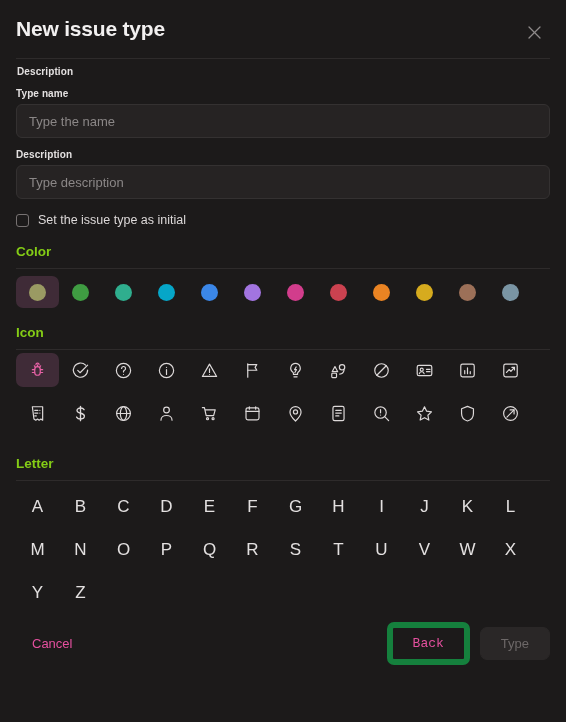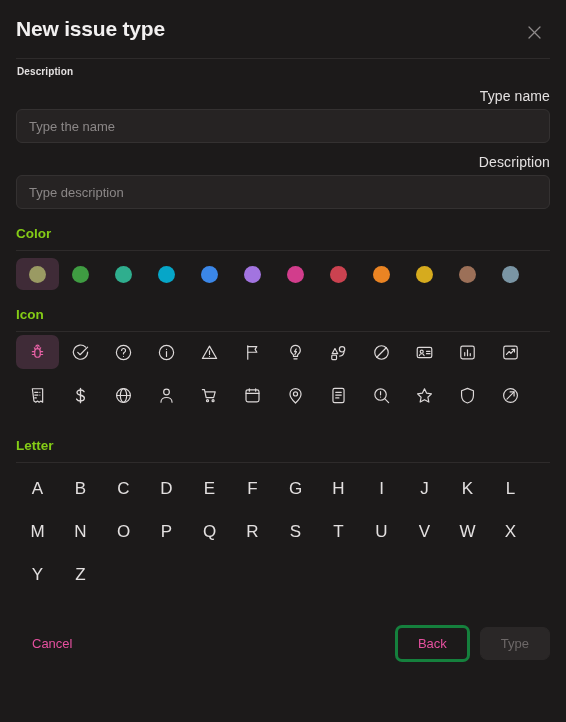--- a/index.html
+++ b/index.html
@@ -61,26 +61,25 @@
   .mini-label {
     font-size: 10px;
     font-weight: 700;
     color: #e3e0e0;
     padding: 7px 0 0 1px;
     letter-spacing: 0.1px;
   }
 
   .field { margin-top: 11px; }
   .field-label {
-    font-size: 14px;
-    font-weight: 400;
+    font-size: 10px;
+    font-weight: 700;
     color: #e3e0e0;
     margin-bottom: 5px;
     letter-spacing: 0.1px;
-    text-align: right;
   }
   .text-input {
     width: 100%;
     height: 34px;
     background: #262323;
     border: 1px solid #343131;
     border-radius: 6px;
     color: #e8e6e6;
     font-size: 13px;
     font-family: "Liberation Sans", sans-serif;
@@ -198,25 +197,25 @@
     border: none;
     color: #e5509f;
     font-size: 13px;
     font-family: Liberation Sans, sans-serif;
     cursor: pointer;
     padding: 6px 16px 6px 16px;
   }
   .footer-right { display: flex; gap: 10px; align-items: center; }
   .btn-back {
     background: transparent;
-    border: 3px solid #15803d;
+    border: 6px solid #15803d;
     color: #e5509f;
     border-radius: 7px;
     font-size: 13px;
-    font-family: Liberation Sans, sans-serif;
+    font-family: Liberation Mono, monospace;
     padding: 8px 20px;
     cursor: pointer;
   }
   .btn-next {
     background: #2a2727;
     border: 1px solid #2a2727;
     color: #6d6868;
     border-radius: 7px;
     font-size: 13px;
     font-family: "Liberation Sans", sans-serif;
@@ -247,20 +246,24 @@
     <div class="field">
       <div class="field-label">Type name</div>
       <input class="text-input" type="text" placeholder="Type the name" style="">
     </div>
 
     <div class="field">
       <div class="field-label">Description</div>
       <input class="text-input" type="text" placeholder="Type description" style="">
     </div>
 
+    <div class="checkrow">
+      <div class="checkbox"></div>
+      <div class="checkrow-label">Set the issue type as initial</div>
+    </div>
 
     <div class="section-head">Color</div>
     <div class="divider"></div>
     <div class="color-row" id="color-row">
         <div class="color-cell selected">
           <div class="color-dot" style="background: rgb(154, 154, 99);"></div>
         </div>
         <div class="color-cell">
           <div class="color-dot" style="background: rgb(63, 156, 66);"></div>
         </div>

